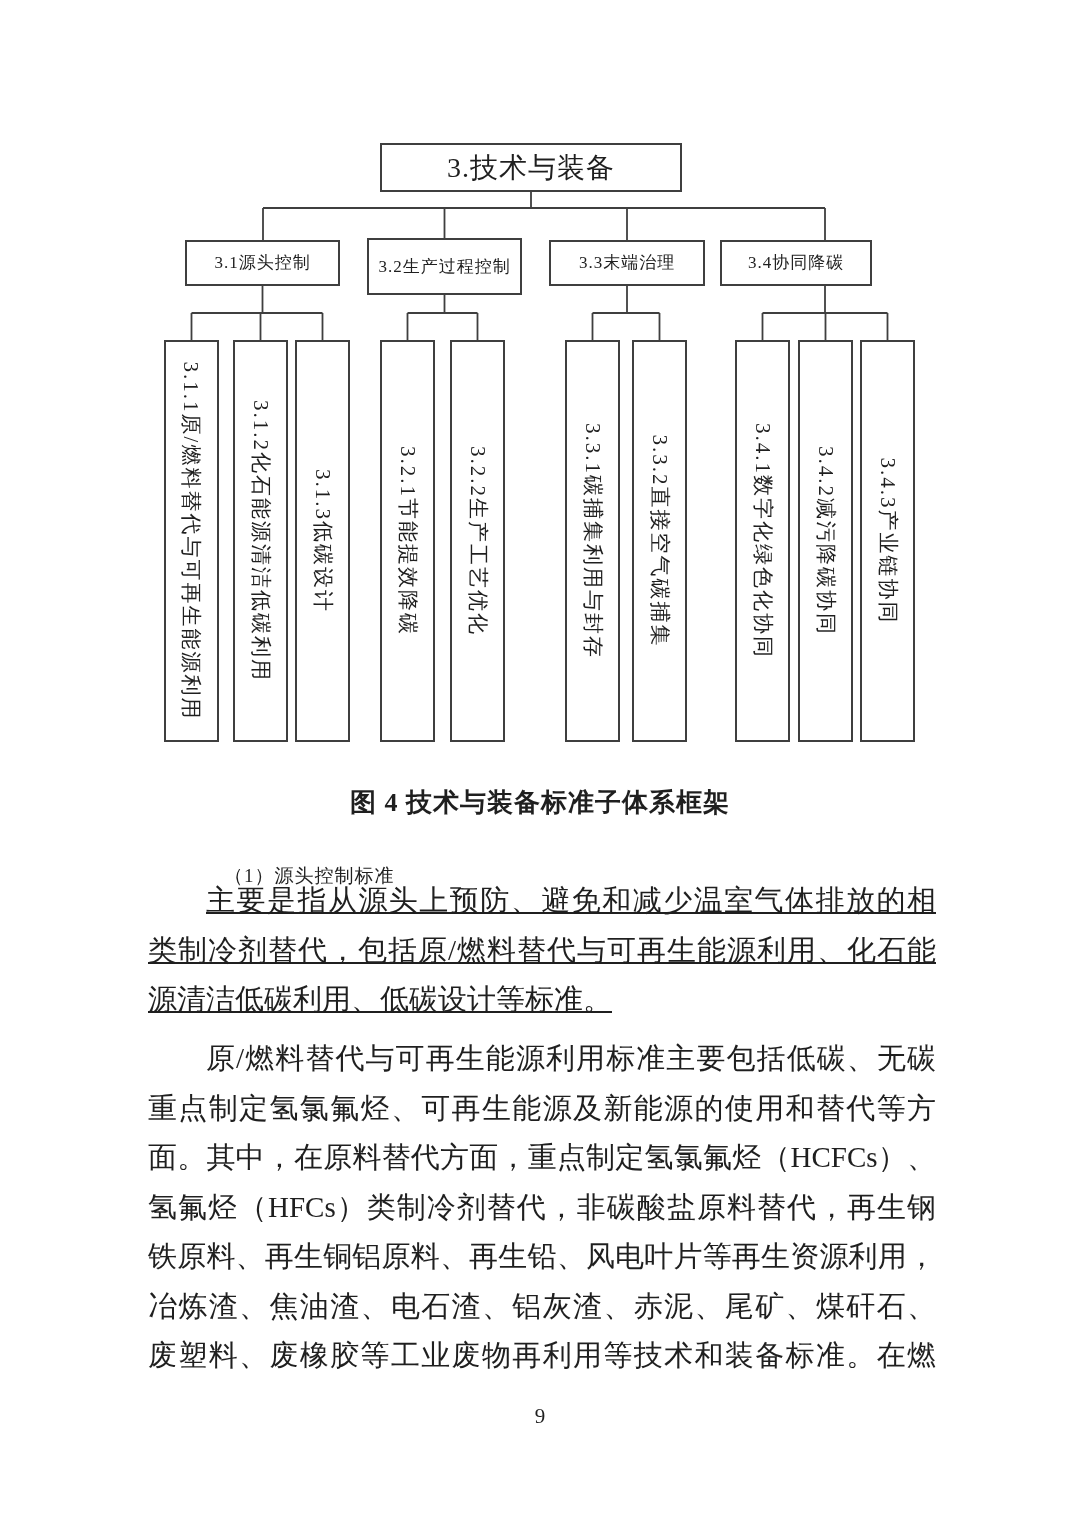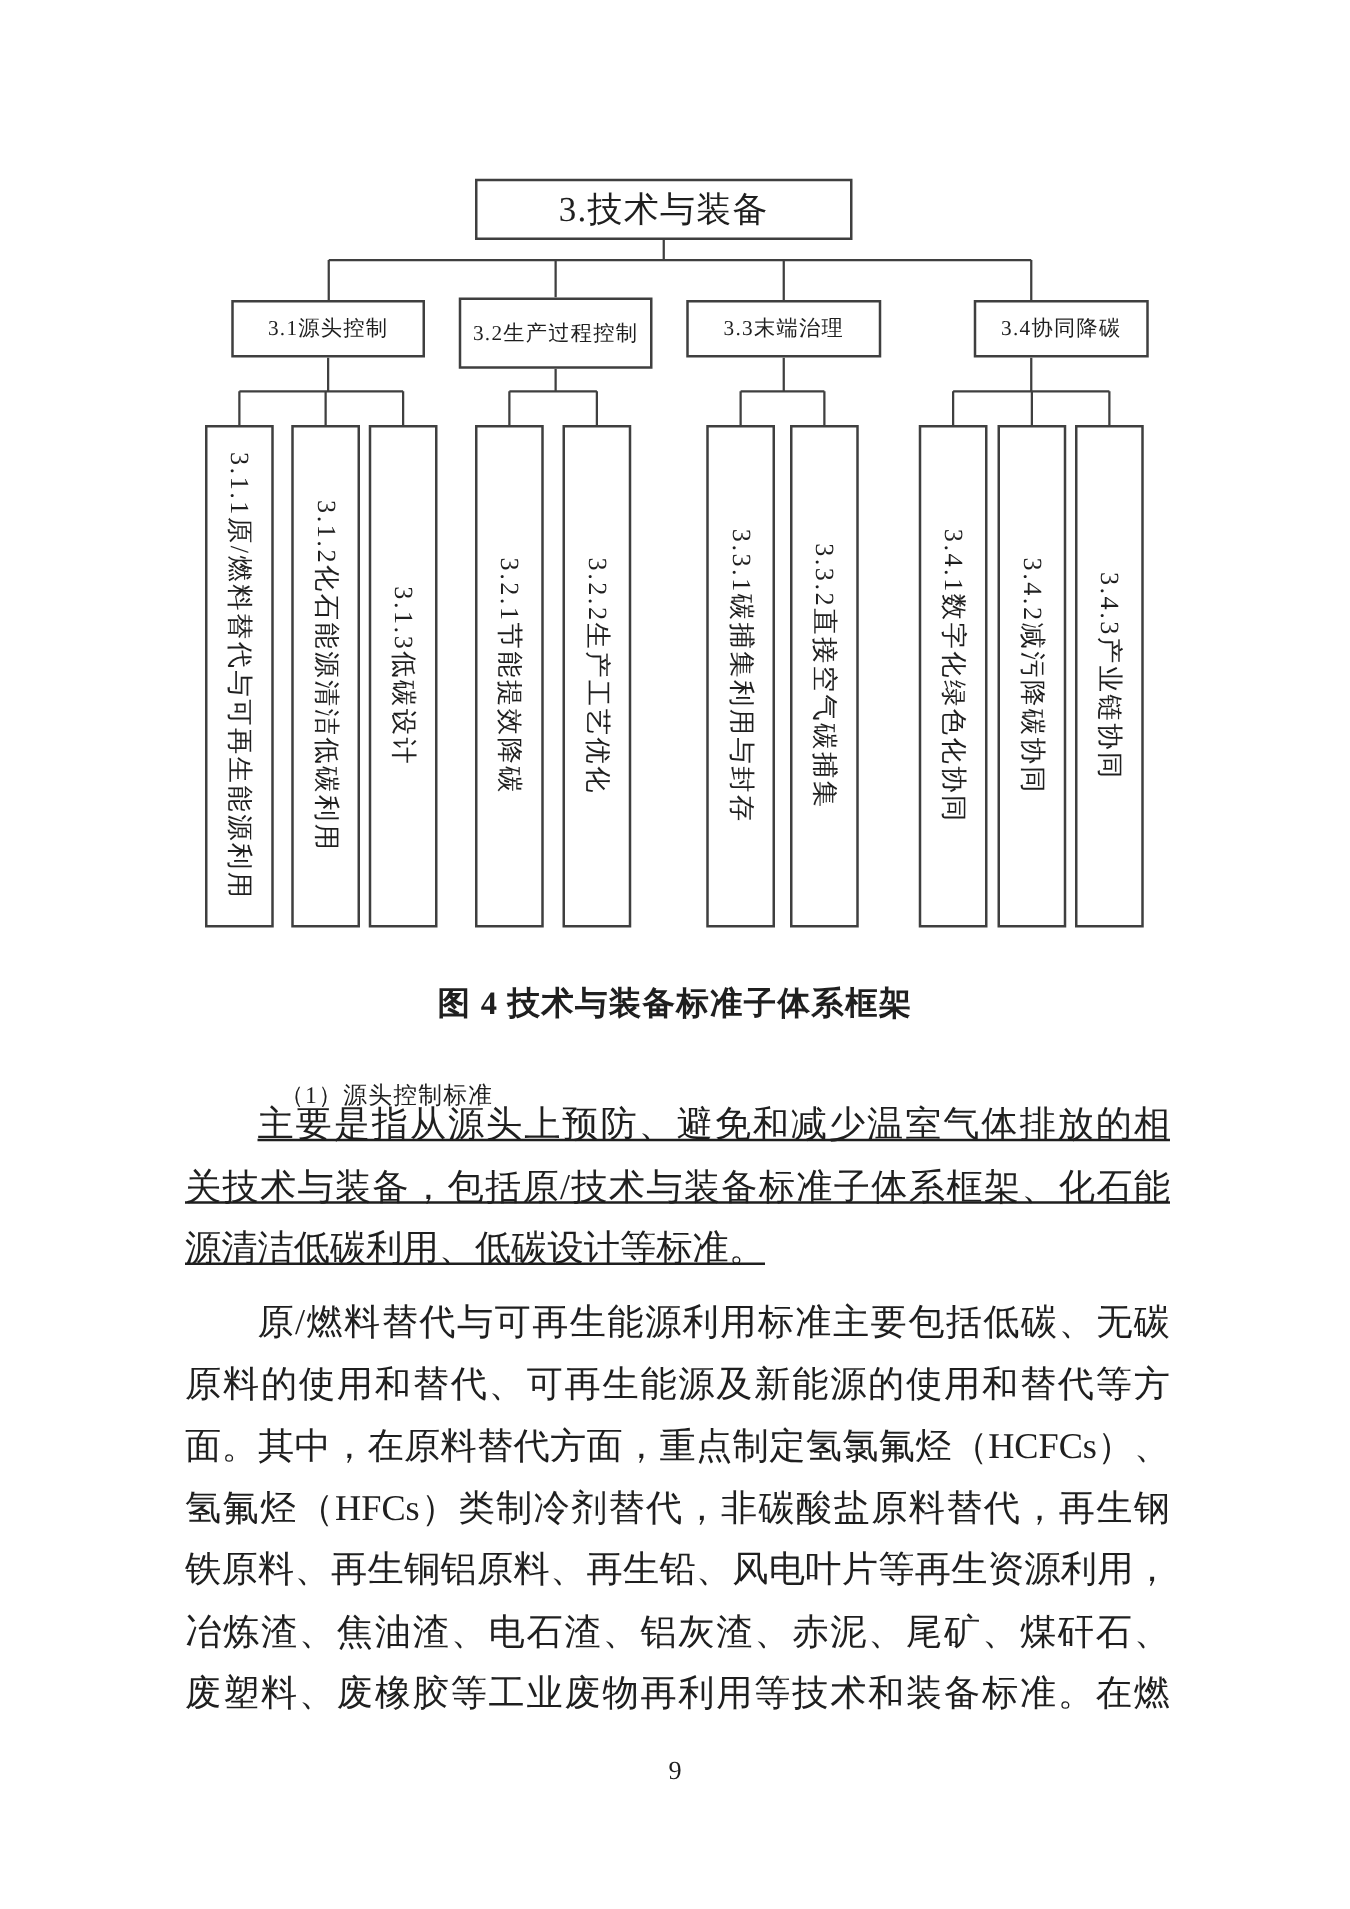--- a/index.html
+++ b/index.html
@@ -25,21 +25,21 @@
     text-align: right;
   }
   .root-node {
     left: 380px; top: 143px; width: 302px; height: 49px;
     font-size: 28px; letter-spacing: 1px;
   }
   .branch { font-size: 17px; letter-spacing: 1px; line-height: 28px; }
   .branch-0 { left: 185px; top: 240px; width: 155px; height: 46px; }
   .branch-1 { left: 367px; top: 238px; width: 155px; height: 57px; }
   .branch-2 { left: 549px; top: 240px; width: 156px; height: 46px; }
-  .branch-3 { left: 779px; top: 240px; width: 140px; height: 46px; }
+  .branch-3 { left: 720px; top: 240px; width: 152px; height: 46px; }
   .leaf {
     position: absolute; top: 340px; width: 55px; height: 402px;
     background: #ffffff; border: 2px solid #3f3f3f;
     display: flex; align-items: center; justify-content: center;
   }
   .leaf .vt {
     transform: rotate(90deg);
     white-space: nowrap;
     font-size: 21px;
     letter-spacing: 2px;
@@ -130,27 +130,27 @@
       <span class="vt">3.4.3产业链协同</span>
     </div>
   </div>
 
   <div class="caption">图 4 技术与装备标准子体系框架</div>
 
   <div class="heading">（1）源头控制标准</div>
 
   <div class="bodytext para-1">
     <div class="bline j ind">主要是指从源头上预防、避免和减少温室气体排放的相</div>
-    <div class="bline j">关技术与装备，包括原/技术与装备标准子体系框架、化石能</div>
+    <div class="bline j">类制冷剂替代，包括原/燃料替代与可再生能源利用、化石能</div>
     <div class="bline">源清洁低碳利用、低碳设计等标准。</div>
   </div>
 
   <div class="bodytext para-2">
     <div class="bline j ind">原/燃料替代与可再生能源利用标准主要包括低碳、无碳</div>
-    <div class="bline j">原料的使用和替代、可再生能源及新能源的使用和替代等方</div>
+    <div class="bline j">重点制定氢氯氟烃、可再生能源及新能源的使用和替代等方</div>
     <div class="bline j">面。其中，在原料替代方面，重点制定氢氯氟烃（HCFCs）、</div>
     <div class="bline j">氢氟烃（HFCs）类制冷剂替代，非碳酸盐原料替代，再生钢</div>
     <div class="bline j">铁原料、再生铜铝原料、再生铅、风电叶片等再生资源利用，</div>
     <div class="bline j">冶炼渣、焦油渣、电石渣、铝灰渣、赤泥、尾矿、煤矸石、</div>
     <div class="bline j">废塑料、废橡胶等工业废物再利用等技术和装备标准。在燃</div>
   </div>
 
   <div class="pageno">9</div>
 
 </div>

